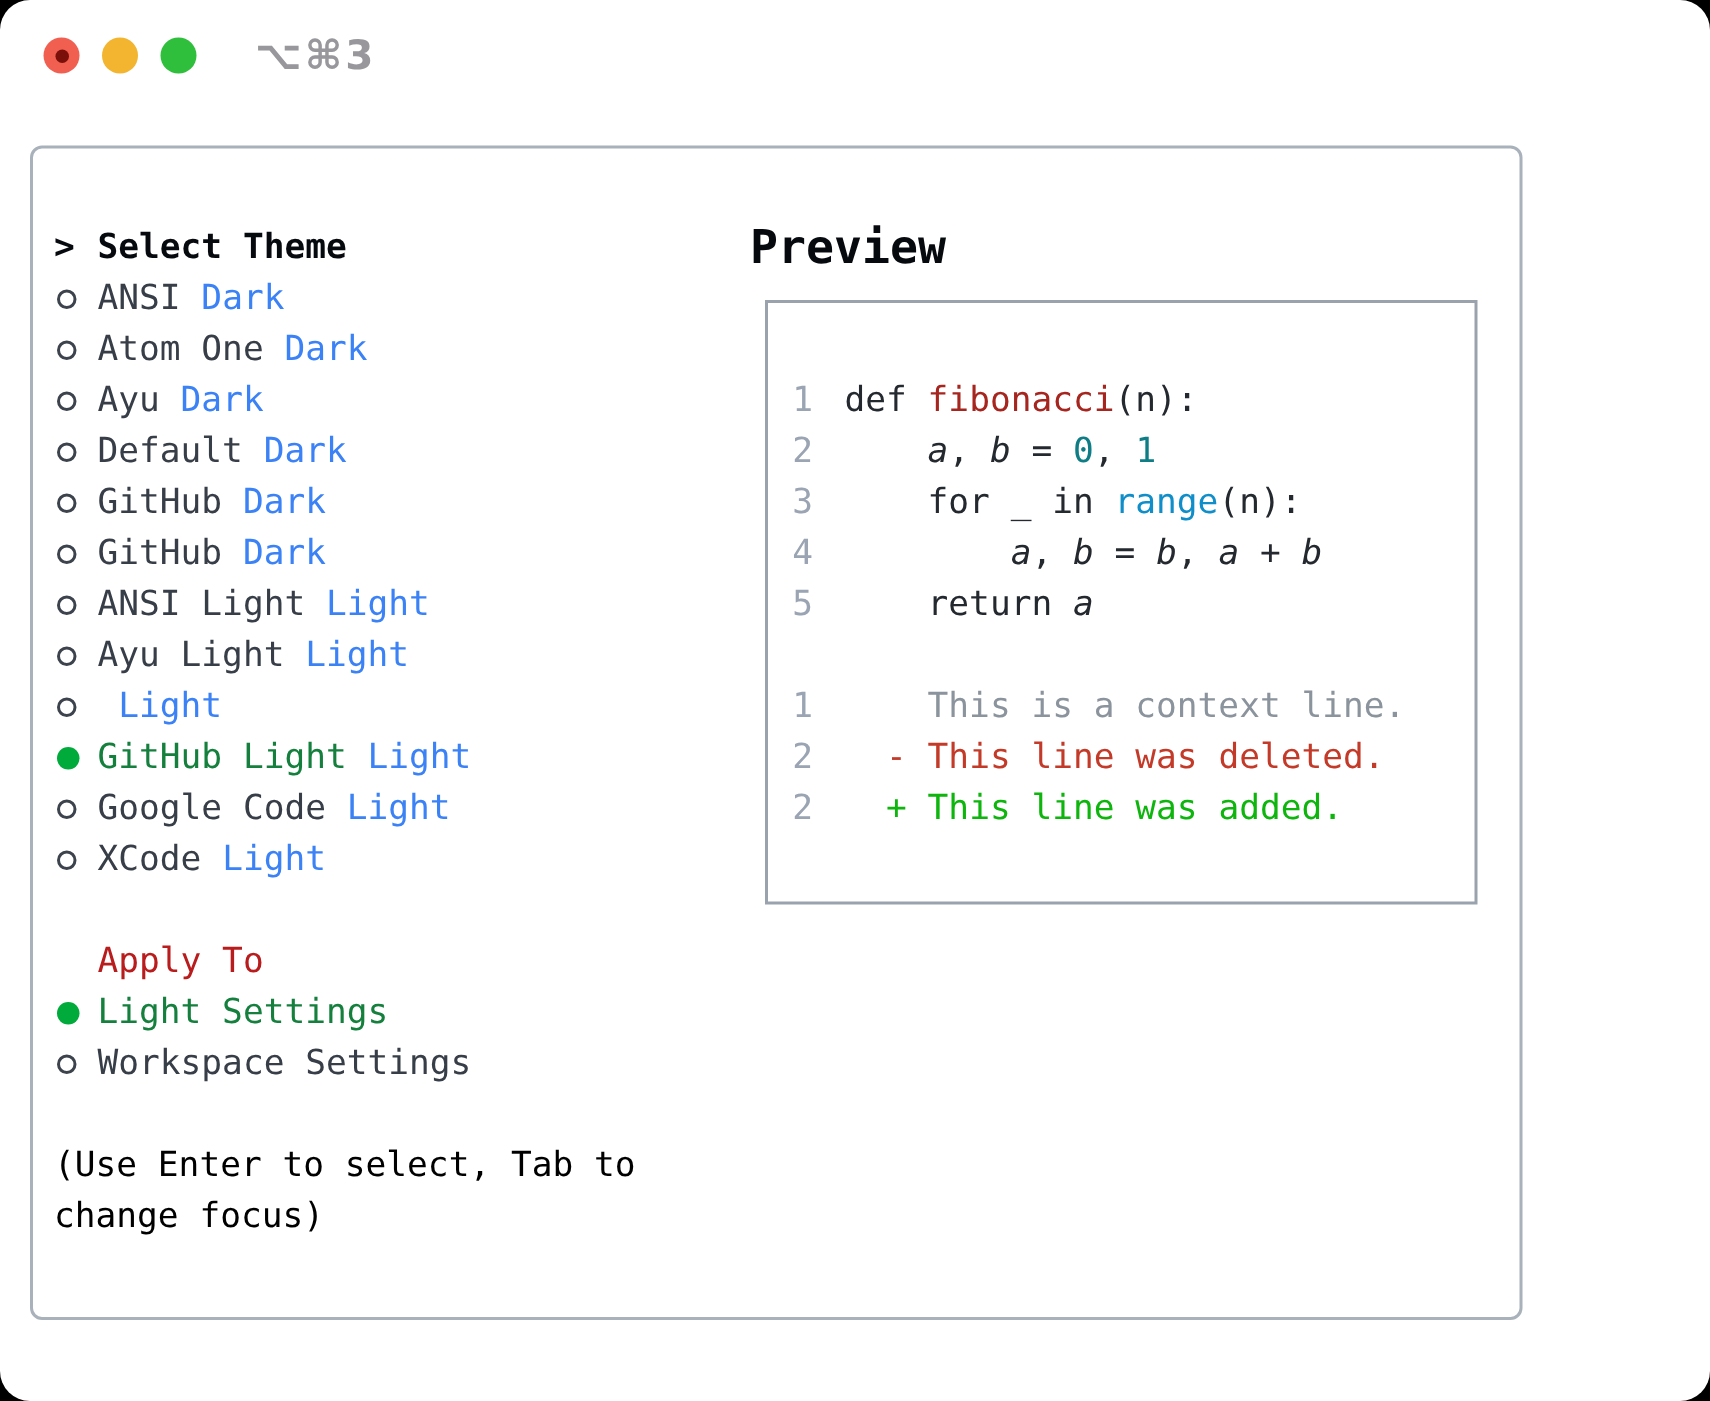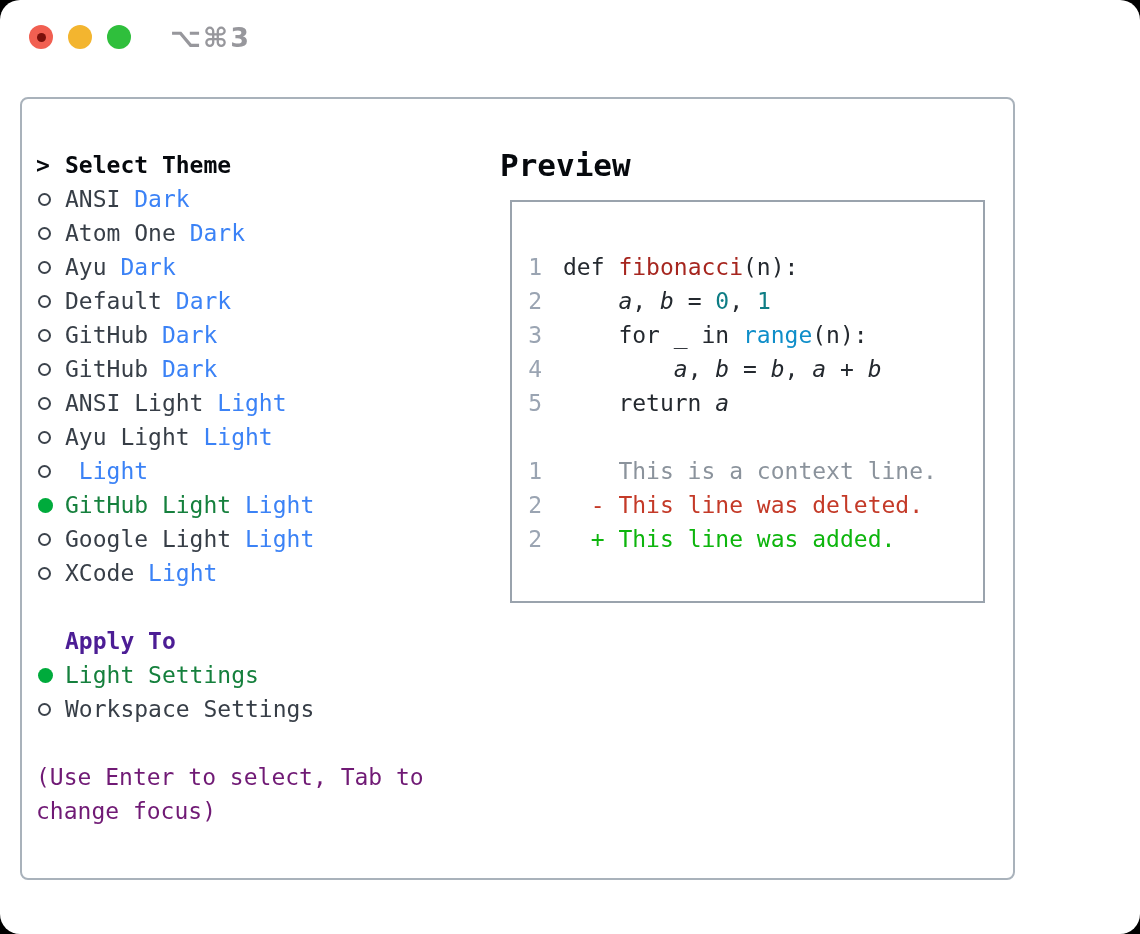--- a/index.html
+++ b/index.html
@@ -28,29 +28,29 @@
   .panel { position: absolute; left: 20px; top: 97px; width: 995px; height: 783px;
            border: 2px solid #a9b2bb; border-radius: 8px; background: #fff; }
 
   
   .left-col { position: absolute; left: 14px; top: 49px; width: 452px; }
   .row { height: 34px; display: flex; align-items: center; font-size: 23px; color: #373e47; }
   .bullet-col { width: 29px; display: flex; align-items: center; justify-content: flex-start;
                 flex: none; }
   .cursor { font-weight: bold; color: #06090d; }
   .header-text { font-weight: bold; color: #06090d; }
-  .subheader-text { color: #4c1d95; font-weight: bold; }
+  .subheader-text { color: #b91c1c; }
   .radio { width: 13px; height: 13px; border-radius: 50%; border: 2px solid #3c434c;
            margin-left: 2px; }
   .radio.on { width: 15px; height: 15px; border: none; background: #00ab3c; }
   .iname { white-space: pre; }
   .iname.sel { color: #15803d; }
   .ivariant { color: #3b82f6; white-space: pre; }
   .spacer { height: 34px; }
-  .hint { font-size: 23px; line-height: 34px; color: #701a75; max-width: 420px; }
+  .hint { font-size: 23px; line-height: 34px; color: #000000; max-width: 420px; }
 
   
   .right-col { position: absolute; left: 478px; top: 49px; }
   .preview-title { height: 34px; display: flex; align-items: center;
                    font-size: 31px; font-weight: bold; color: #06090d; }
   .preview-box { position: absolute; left: 488px; top: 101px; width: 475px; height: 403px;
                  border: 2px solid #9aa3ad; background: #fff;
                  padding: 48px 0 0 16px; overflow: hidden; }
   .pline { height: 34px; display: flex; align-items: center; font-size: 23px; }
   .ln { display: inline-block; width: 14px; flex: none; text-align: right;
@@ -158,21 +158,21 @@
             <span class="bullet-col">
               <span class="radio on"></span>
             </span>
             <span class="iname sel">GitHub Light</span>
             <span class="ivariant"> Light</span>
           </div>
           <div class="row">
             <span class="bullet-col">
               <span class="radio"></span>
             </span>
-            <span class="iname">Google Light</span>
+            <span class="iname">Google Code</span>
             <span class="ivariant"> Light</span>
           </div>
           <div class="row">
             <span class="bullet-col">
               <span class="radio"></span>
             </span>
             <span class="iname">XCode</span>
             <span class="ivariant"> Light</span>
           </div>
         </div>

